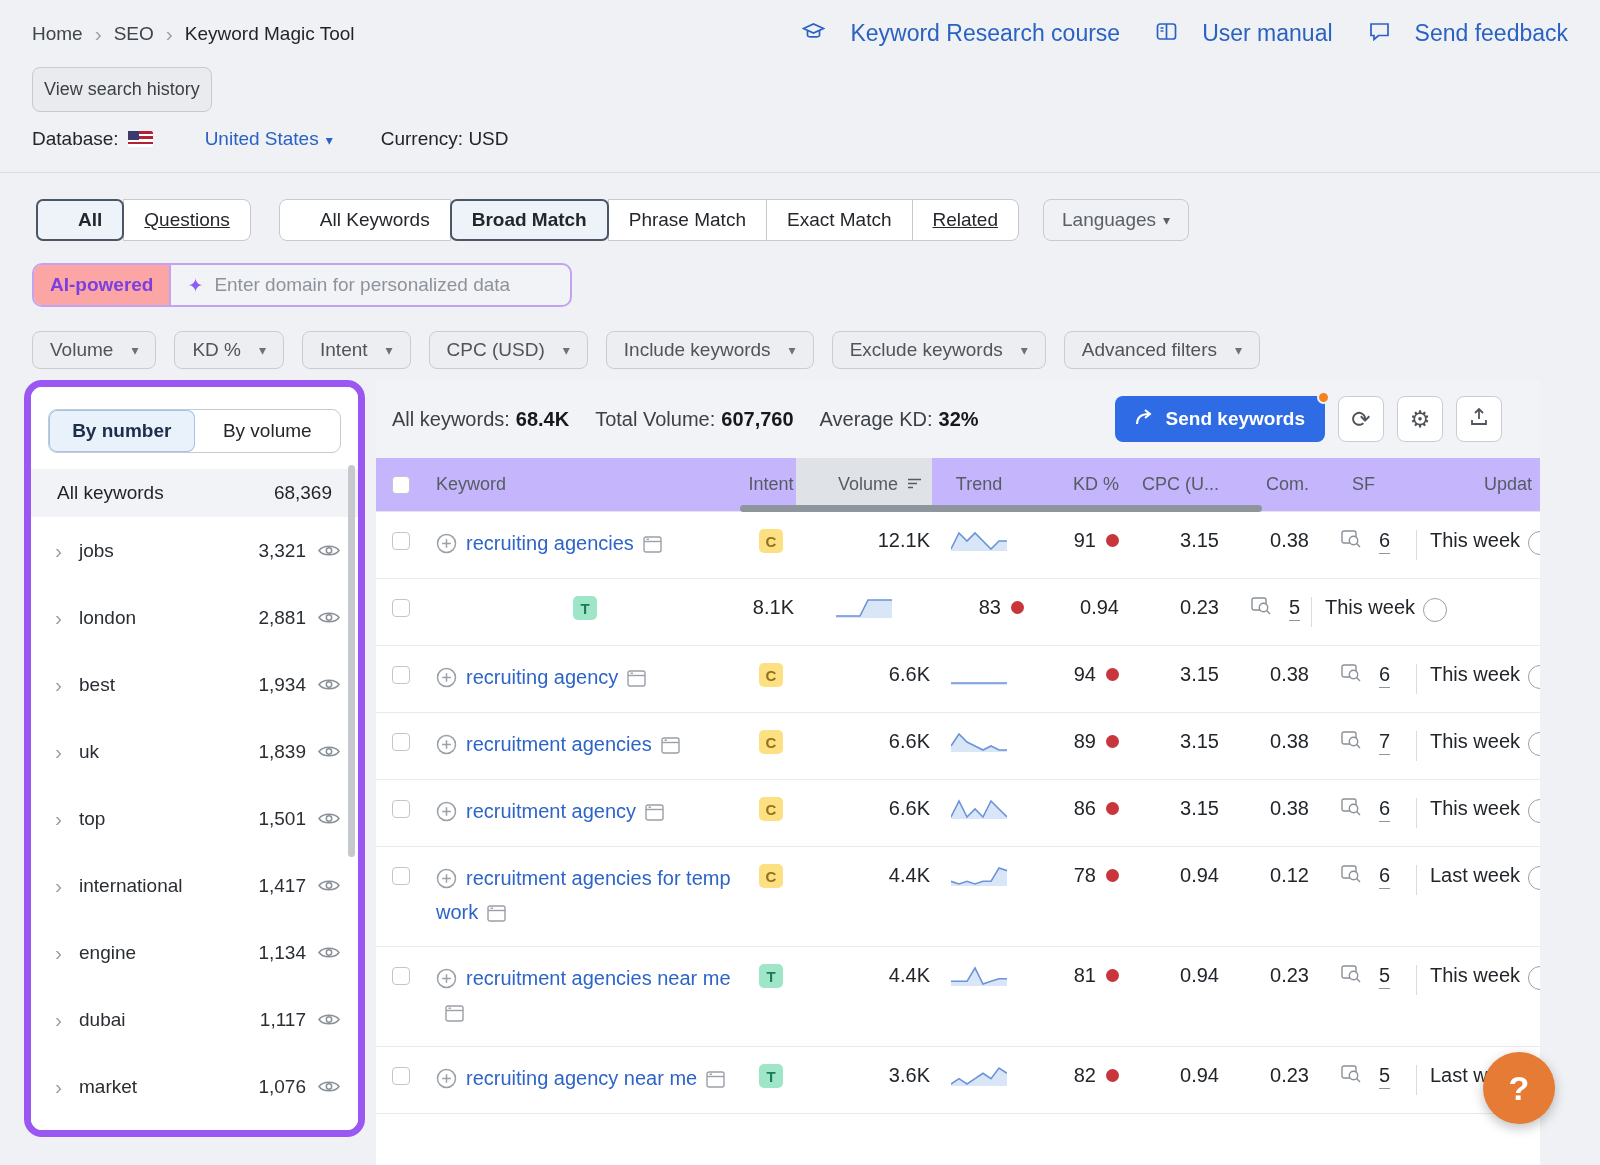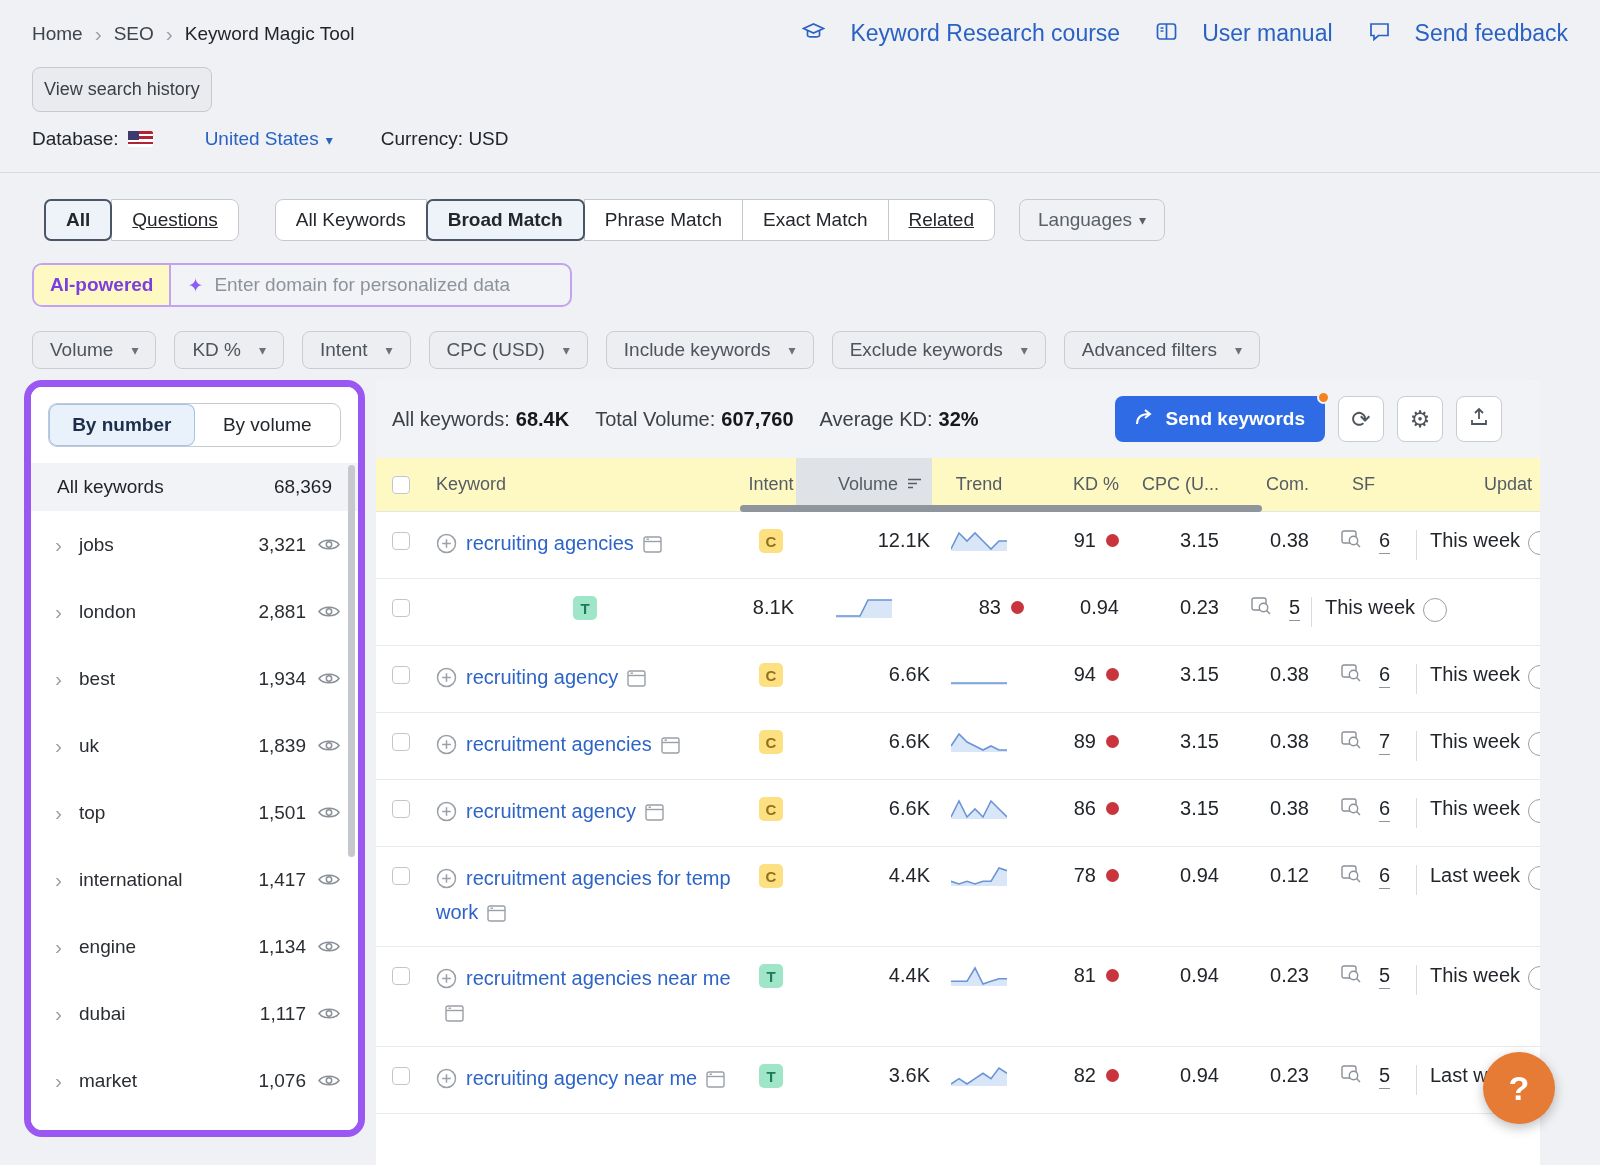--- a/index.html
+++ b/index.html
@@ -30,48 +30,48 @@
   .db-value{color:#2a62c4;cursor:pointer;margin-left:43px;}
   .caret{font-size:14px;margin-left:7px;color:inherit;}
   .gap36{width:48px;display:inline-block;}
   .hr{height:1px;background:#d8dbdf;}
 
   
   .tabs-row{display:flex;align-items:center;gap:24px;padding:26px 32px 0;}
   .seg{display:flex;}
   .seg-btn{background:#fff;border:1px solid #c6cad0;margin-left:-1px;height:42px;padding:0 20px;
            font-size:19px;color:#23272c;display:flex;align-items:center;position:relative;}
-  .seg-btn:first-child{border-radius:8px 0 0 8px;margin-left:12px;}
+  .seg-btn:first-child{border-radius:8px 0 0 8px;margin-left:4px;padding-left:40px;}
   .seg-btn:last-child{border-radius:0 8px 8px 0;text-decoration:underline;}
   .seg-btn.sel{border:2px solid #4a5566;background:#eef2f9;z-index:2;border-radius:7px;font-weight:600;}
   .lang-btn{height:42px;border:1px solid #c6cad0;border-radius:8px;background:transparent;color:#5a6068;
             font-size:19px;padding:0 18px;display:flex;align-items:center;margin-left:0;}
 
   
   .ai-row{padding:22px 32px 0;}
   .ai-box{display:inline-flex;align-items:stretch;border:2px solid #c2a3f2;border-radius:10px;
           overflow:hidden;height:44px;background:#f2f3f6;}
-  .ai-badge{background:#fef9c3;color:#7a3fe0;font-weight:700;font-size:19px;display:flex;
+  .ai-badge{background:#fca5a5;color:#7a3fe0;font-weight:700;font-size:19px;display:flex;
             align-items:center;padding:0 16px;border-right:2px solid #c2a3f2;}
   .ai-input-wrap{display:flex;align-items:center;gap:11px;padding:0 16px;}
   .sparkle{color:#8b5cf6;font-size:19px;}
   .ai-input-field{border:none;outline:none;background:transparent;font-size:19px;color:#6d28d9;width:340px;}
   .ai-input-field::placeholder{color:#8d939b;}
 
   
   .filters-row{display:flex;gap:18px;padding:24px 32px 0;}
   .filter-btn{height:38px;background:#edeef1;border:1px solid #c9ccd2;border-radius:8px;color:#4e545b;
               font-size:19px;padding:0 17px;display:flex;align-items:center;gap:11px;}
   .filter-btn .caret{color:#6b7178;}
 
   
   .sidebar-wrap{position:absolute;left:24px;top:380px;width:341px;height:757px;border:7px solid #9b57f2;
                 border-radius:18px;background:#fff;overflow:hidden;z-index:5;}
   .sb-inner{width:100%;height:100%;background:#fff;position:relative;padding-top:16px;}
-  .sb-toggle{display:flex;border:1px solid #c6cad0;border-radius:9px;margin:0 17px;height:44px;background:#fff;}
+  .sb-toggle{display:flex;border:1px solid #c6cad0;border-radius:9px;margin:6px 17px;height:44px;background:#fff;}
   .sb-tab{flex:1;display:flex;align-items:center;justify-content:center;font-size:19px;color:#23272c;}
   .sb-tab.sel{background:#e9f1fb;box-shadow:inset 0 0 0 1px #a3c4e8;border-radius:8px;font-weight:700;color:#1d2e4a;}
   .sb-all{display:flex;justify-content:space-between;align-items:center;background:#f2f3f6;height:48px;
           margin-top:16px;padding:0 26px;font-size:19px;color:#1f2328;}
   .group-row{display:flex;align-items:center;height:67px;padding:0 18px 0 24px;font-size:19px;cursor:pointer;}
   .chev{color:#9aa0a8;font-size:21px;margin-right:17px;line-height:1;}
   .g-label{flex:1;color:#2a2e33;}
   .g-count{color:#2a2e33;}
   .eye{margin-left:12px;display:flex;align-items:center;}
   .sb-scroll{position:absolute;right:3px;top:78px;width:7px;height:392px;background:#c5c8cd;border-radius:4px;}
@@ -85,21 +85,21 @@
   .stat b{color:#16181b;font-weight:700;margin-left:6px;}
   .strip-actions{margin-left:auto;display:flex;align-items:center;gap:13px;}
   .send-btn{position:relative;background:#2e6be5;color:#fff;font-size:19px;font-weight:600;border:none;
             border-radius:8px;height:46px;padding:0 20px;display:flex;align-items:center;gap:11px;}
   .send-dot{position:absolute;top:-5px;right:-5px;width:13px;height:13px;border-radius:50%;
             background:#f5821f;border:2px solid #f2f3f6;}
   .icon-btn{width:46px;height:46px;border:1px solid #c9ccd2;border-radius:8px;background:#fff;color:#4e545b;
             font-size:23px;display:flex;align-items:center;justify-content:center;}
 
   .thead,.trow{display:grid;grid-template-columns:48px 322px 50px 136px 94px 95px 100px 90px 105px 124px;}
-  .thead{height:54px;background:#fef9c3;color:#565c63;font-size:18px;position:relative;
+  .thead{height:54px;background:#c4b5fd;color:#565c63;font-size:18px;position:relative;
          border-bottom:1px solid #e3e5e9;align-items:stretch;}
   .th{display:flex;align-items:center;}
   .th-kw{padding-left:12px;}
   .th-c{justify-content:center;}
   .th-r{justify-content:flex-end;padding-right:2px;}
   .th-vol{background:#dfe2e7;justify-content:flex-end;gap:9px;padding-right:10px;cursor:pointer;}
   .th-check{padding-left:16px;}
   .th-upd{padding-left:68px;white-space:nowrap;overflow:visible;}
   .hscroll{position:absolute;left:364px;top:125px;width:522px;height:7px;background:#8f959c;
            border-radius:4px;z-index:3;}

